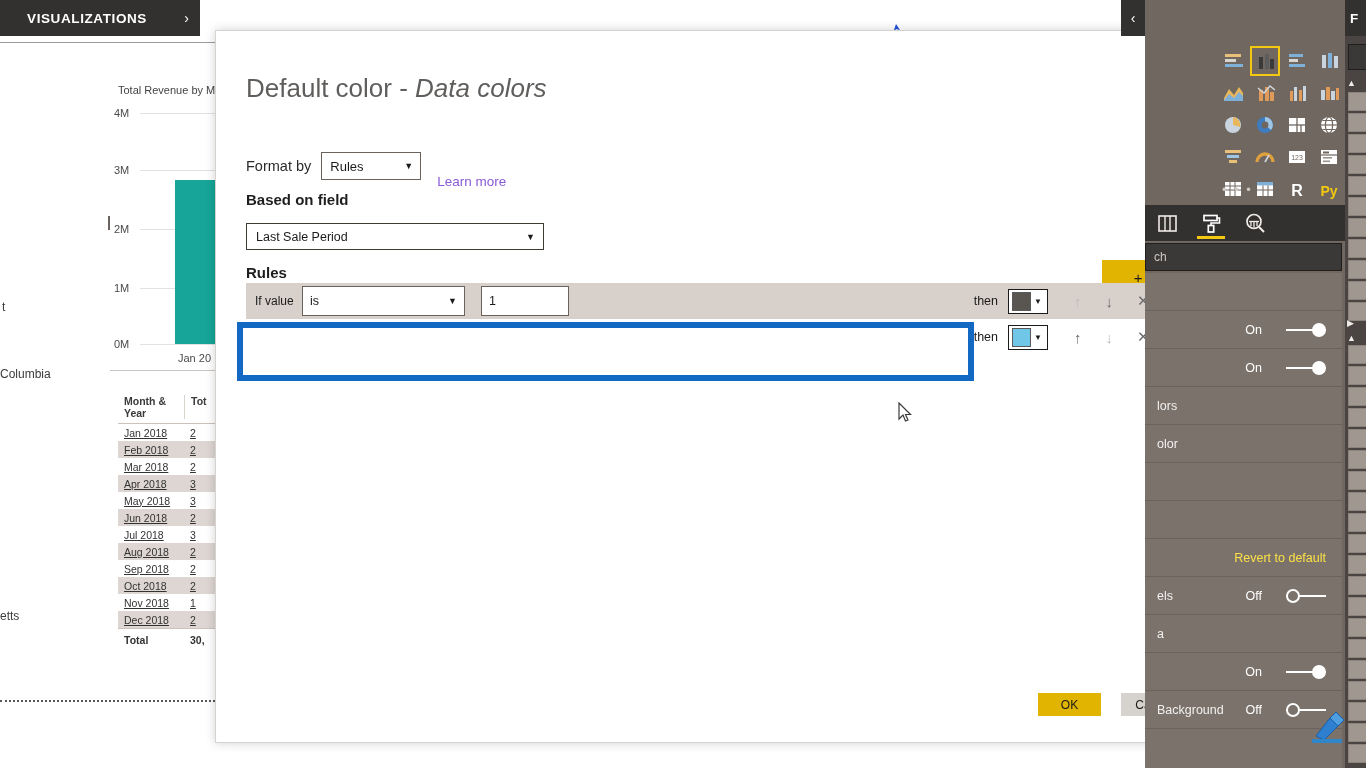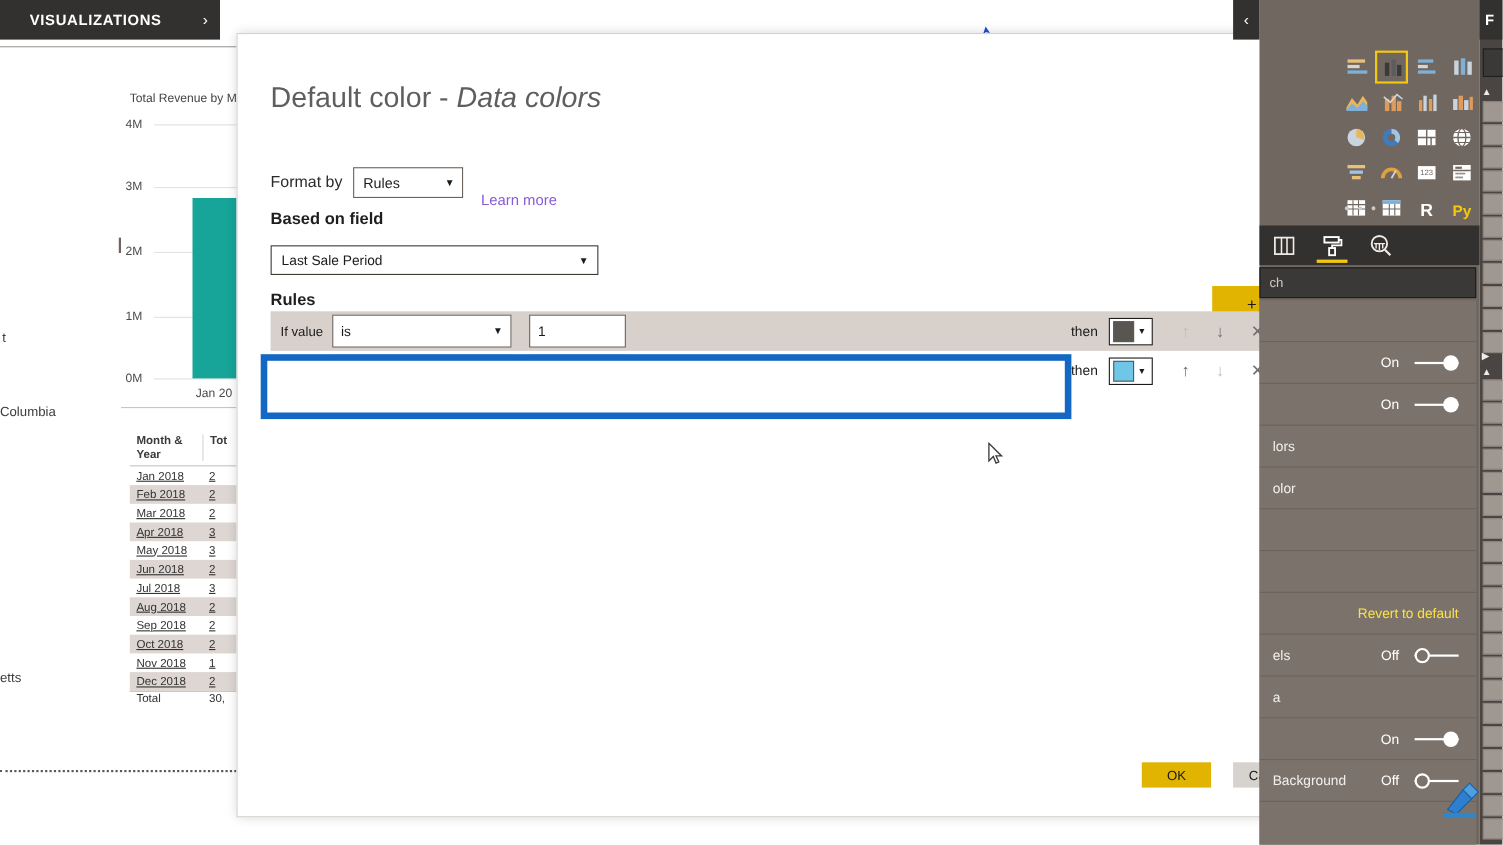--- a/index.html
+++ b/index.html
@@ -52,21 +52,21 @@
   .tv-head {
     display: flex; border-bottom: 1px solid #c9c2bd; padding: 3px 0 4px 0; font-weight: 600;
     color: #3a3a3a;
   }
   .tv-head .c1 { width: 66px; padding-left: 6px; }
   .tv-head .c2 { width: 44px; padding-left: 6px; border-left: 1px solid #d9d3ce; }
   .tv-row { display: flex; height: 17px; align-items: center; text-decoration: underline; }
   .tv-row.alt { background: #ddd6d2; }
   .tv-row .c1 { width: 66px; padding-left: 6px; }
   .tv-row .c2 { width: 44px; padding-left: 6px; overflow: hidden; }
-  .tv-total { display: flex; height: 18px; align-items: flex-start; border-top: 1px solid #c9c2bd; font-weight: 400; }
+  .tv-total { display: flex; height: 18px; align-items: flex-end; border-top: 1px solid #c9c2bd; font-weight: 700; }
   .tv-total .c1 { width: 66px; padding-left: 6px; }
   .tv-total .c2 { width: 44px; padding-left: 6px; }
   .table-rightline { position: absolute; left: 228px; top: 392px; width: 1px; height: 300px; background: #a8a29d; }
 
   .dotted-rule {
     position: absolute; left: 0px; top: 700px; width: 215px; height: 0;
     border-top: 2px dotted #595959;
   }
 
   
@@ -198,21 +198,21 @@
     position: absolute; left: 1145px; top: 243px; width: 197px; height: 28px;
     background: #3b3937; border: 1px solid #1f1e1d; color: #cfc9c4; font-size: 12px;
     display: flex; align-items: center; padding-left: 8px;
   }
 
   .fmt-list { position: absolute; left: 1145px; top: 273px; width: 197px; height: 495px; background: #7a726b; overflow: hidden; }
   .fmt-item {
     position: relative; height: 38px; display: flex; align-items: center; justify-content: space-between;
     padding: 0 16px 0 12px; border-bottom: 1px solid #6a635d; color: #f2f0ee; font-size: 12.5px;
   }
-  .toggle { display: flex; align-items: center; gap: 14px; }
+  .toggle { display: flex; align-items: center; gap: 24px; }
   .toggle .tlabel { font-size: 12.5px; color: #ffffff; }
   .tswitch { position: relative; width: 40px; height: 14px; }
   .tswitch .track { position: absolute; top: 6px; left: 0; width: 40px; height: 2px; background: #ffffff; }
   .tswitch .knob { position: absolute; top: 0; width: 14px; height: 14px; border-radius: 50%; background: #ffffff; }
   .tswitch.on .knob { right: 0; }
   .tswitch.off .knob { left: 0; background: #7a726b; border: 2px solid #ffffff; }
   .revert { color: #fde047; font-size: 12.5px; cursor: pointer; }
   .fmt-panel-scroll { position: absolute; right: 2px; top: 280px; width: 5px; height: 330px; background: #b7aea7; }
 
   .fields-panel { position: absolute; left: 1345px; top: 0; width: 21px; height: 768px; background: #4a4542; }

